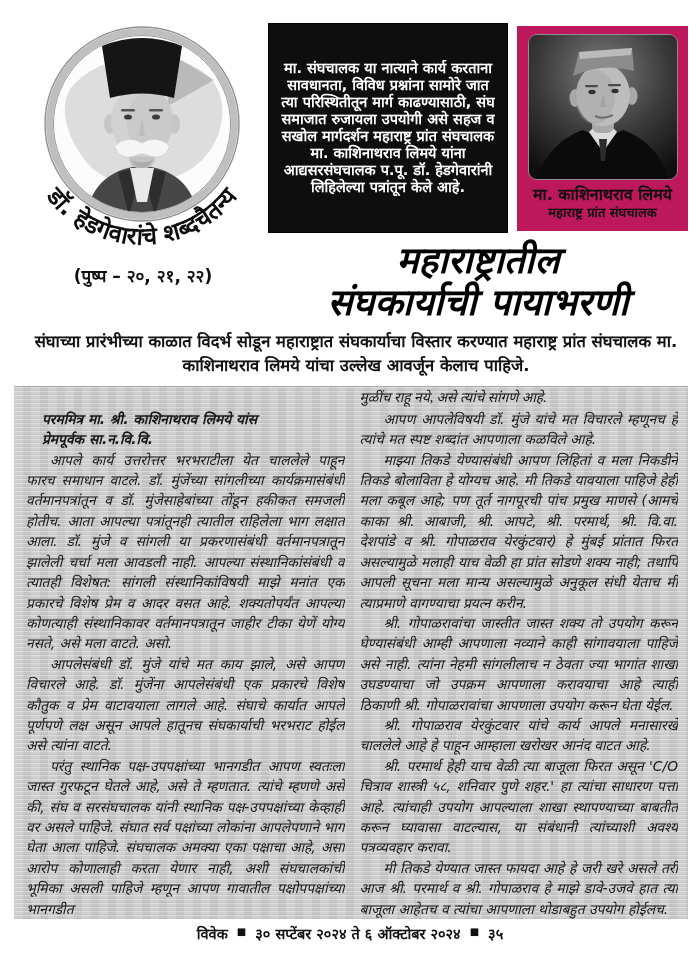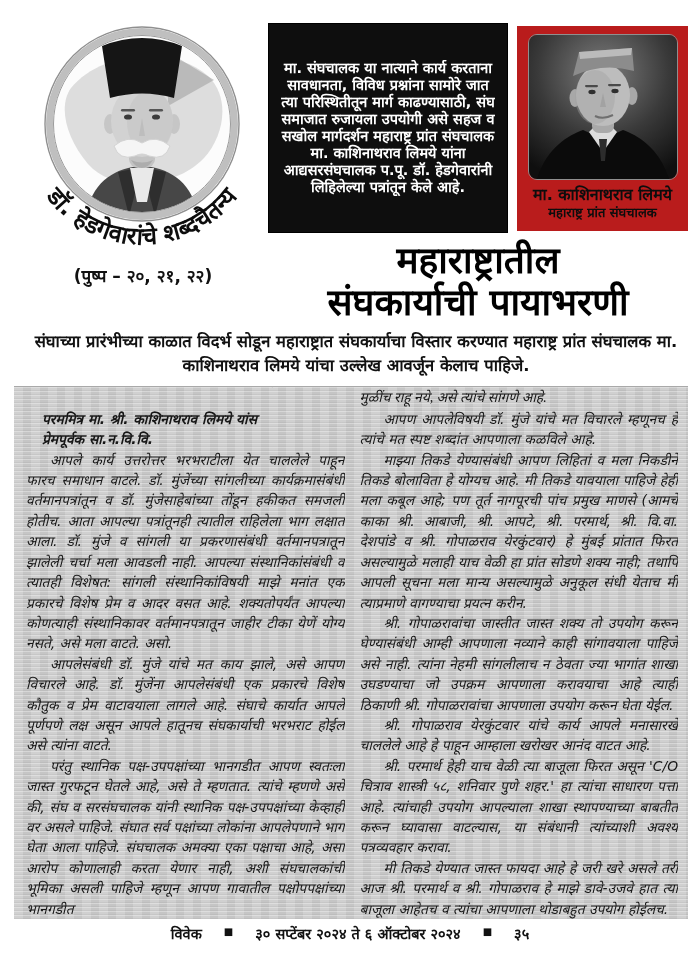--- a/index.html
+++ b/index.html
@@ -11,33 +11,33 @@
   .hedgewar-block{position:absolute;left:16px;top:18px;width:254px;height:268px;}
   .hedgewar-block svg{display:block;overflow:visible;}
   .series-note{margin-top:2px;text-align:center;font-weight:700;font-size:17px;color:#111;}
   .quote-box{
     position:absolute;left:268px;top:23px;width:240px;height:210px;background:#0e0e0e;
     color:#fff;display:flex;align-items:center;justify-content:center;
     padding:8px 12px;box-sizing:border-box;border:1px solid #000;
   }
   .quote-box p{margin:0;text-align:center;font-size:14.5px;line-height:17px;font-weight:600;overflow:hidden;}
   .limye-card{
-    position:absolute;left:517px;top:26px;width:171px;height:205px;background:#b91c1c;
+    position:absolute;left:517px;top:26px;width:171px;height:205px;background:#be185d;
     box-sizing:border-box;padding-top:8px;text-align:center;
   }
   .limye-photo{width:148px;height:144px;margin:0 auto;border-radius:9px;overflow:hidden;border:1px solid #8f8f8f;}
   .limye-photo svg{display:block;}
   .caption-name{font-weight:700;font-size:16px;line-height:20px;margin-top:5px;color:#0d0d0d;white-space:nowrap;}
   .caption-role{font-weight:700;font-size:13px;line-height:16px;color:#0d0d0d;white-space:nowrap;}
   
   .article-title{
     position:absolute;left:258px;top:239px;width:440px;text-align:center;
     font-family:"DejaVu Serif","Liberation Serif",serif;font-weight:800;color:#000;
   }
-  .article-title .t-line{font-size:37px;line-height:42px;white-space:nowrap;}
+  .article-title .t-line{font-size:37px;line-height:42px;white-space:nowrap;font-style:italic;}
   .article-intro{
     position:absolute;left:32px;top:330px;width:648px;text-align:center;
     font-weight:700;font-size:16.5px;line-height:24px;color:#111;
   }
   
   .letter-panel{
     position:absolute;left:14px;top:386px;width:674px;height:533px;box-sizing:border-box;
     background-color:#cbcbcb;
     background-image:
       repeating-linear-gradient(180deg, rgba(255,255,255,.30) 0 1px, rgba(255,255,255,0) 1px 3px, rgba(0,0,0,.045) 3px 4px),
@@ -47,21 +47,21 @@
   }
   .letter-col{flex:1 1 0;min-width:0;font-style:italic;font-size:13.8px;line-height:20.4px;
     text-align:justify;color:#161616;overflow:hidden;}
   .dateline{font-weight:700;text-align:right;padding-right:2px;margin-bottom:20px;}
   .salutation{font-weight:700;text-align:left;padding-left:16px;}
   .letter-col p{margin:0;text-indent:24px;}
   .letter-col p.continuation{text-indent:0;font-family:Liberation Serif, serif;}
   
   .page-footer{
     position:absolute;left:0;top:923px;width:700px;display:flex;justify-content:center;
-    align-items:center;gap:22px;font-size:14.5px;color:#111;font-weight:600;
+    align-items:center;gap:9px;font-size:14.5px;color:#111;font-weight:600;
   }
   .sq{font-size:10px;line-height:1;position:relative;top:-1px;}
 </style>
 </head>
 <body>
 
 <div class="hedgewar-block">
   <svg width="254" height="244" viewBox="0 0 254 244">
     <defs>
       <clipPath id="hclip">

